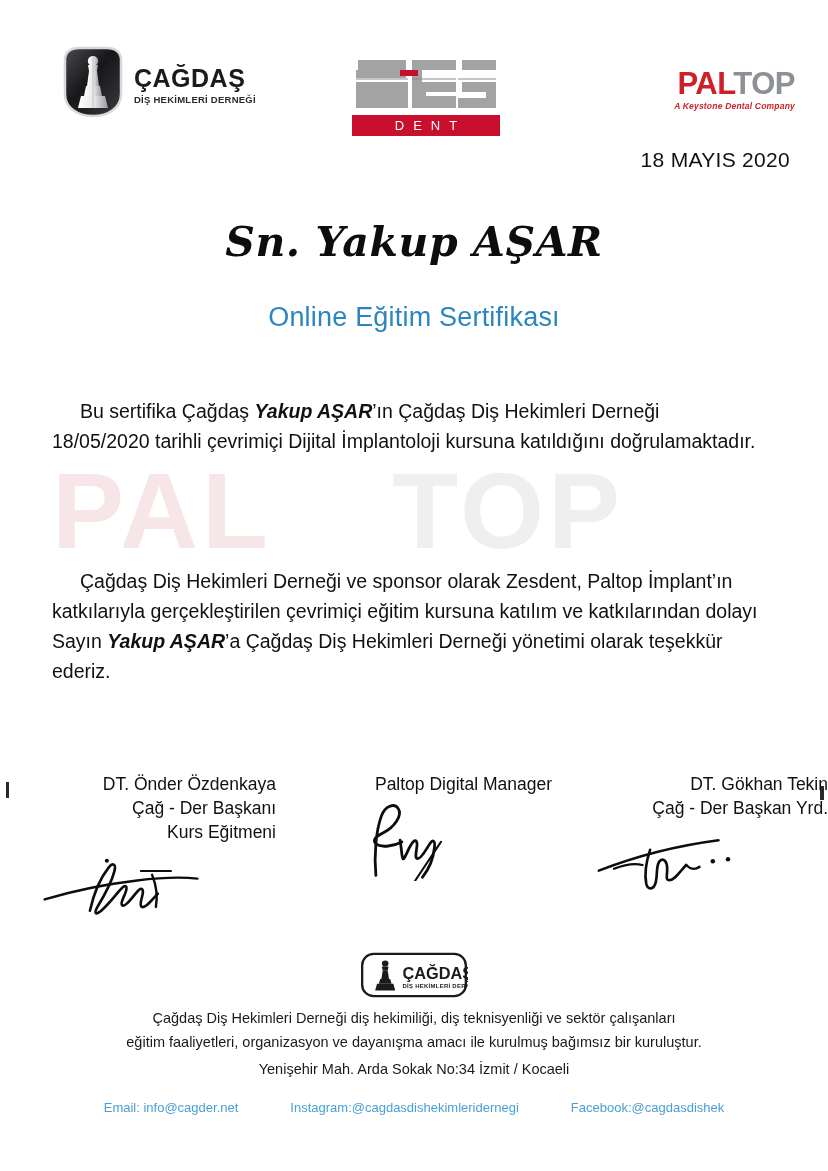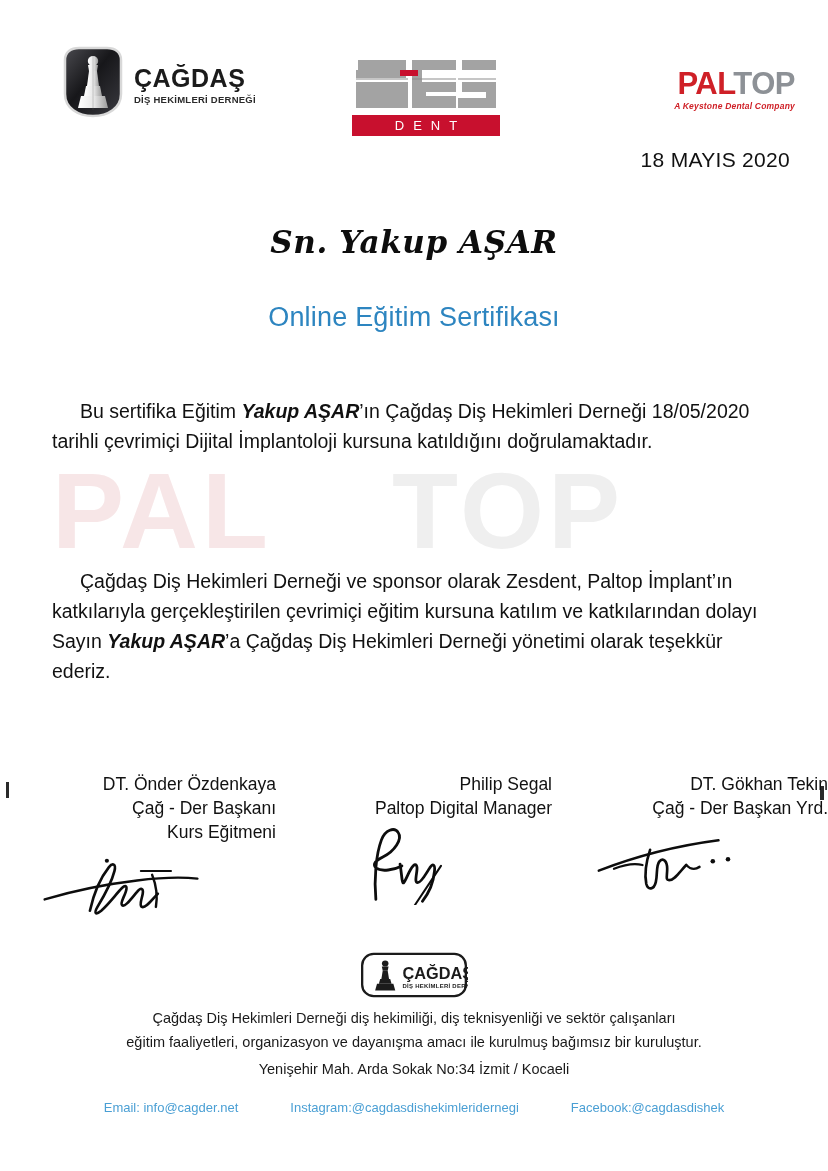--- a/index.html
+++ b/index.html
@@ -138,25 +138,24 @@
   
   .recipient {
     position: absolute;
     left: 0;
     top: 218px;
     width: 828px;
     text-align: center;
     font-family: "DejaVu Serif", "Liberation Serif", serif;
     font-style: italic;
     font-weight: bold;
-    font-size: 31px;
+    font-size: 41px;
     letter-spacing: 0.6px;
     color: #0d0d0d;
     z-index: 2;
-    margin-top: 6px;
   }
 
   
   .cert-title {
     position: absolute;
     left: 0;
     top: 302px;
     width: 828px;
     text-align: center;
     font-size: 27px;
@@ -340,21 +339,21 @@
     </div>
   </div>
 
   <div class="date-line">18 MAYIS 2020</div>
 
   <div class="recipient">Sn. Yakup AŞAR</div>
 
   <div class="cert-title">Online Eğitim Sertifikası</div>
 
   <div class="body-text">
-    <p class="para"><span>Bu sertifika Eğitim </span><b>Yakup AŞAR</b><span>’ın Çağdaş Diş Hekimleri Derneği 18/05/2020 tarihli çevrimiçi Dijital İmplantoloji kursuna katıldığını doğrulamaktadır.</span></p>
+    <p class="para"><span>Bu sertifika Çağdaş </span><b>Yakup AŞAR</b><span>’ın Çağdaş Diş Hekimleri Derneği 18/05/2020 tarihli çevrimiçi Dijital İmplantoloji kursuna katıldığını doğrulamaktadır.</span></p>
 
     <p class="para second"><span>Çağdaş Diş Hekimleri Derneği ve sponsor olarak Zesdent, Paltop İmplant’ın katkılarıyla gerçekleştirilen çevrimiçi eğitim kursuna katılım ve katkılarından dolayı Sayın </span><b>Yakup AŞAR</b><span>’a Çağdaş Diş Hekimleri Derneği yönetimi olarak teşekkür ederiz.</span></p>
   </div>
 
   <div class="signatures">
 
     <div class="sig-block">
       <div class="sig-lines">
         <div>DT. Önder Özdenkaya</div>
         <div>Çağ - Der Başkanı</div>
@@ -369,21 +368,20 @@
                    C109 46 106 52 109 54 C113 56 120 46 126 40" fill="none" stroke="#0d0d0d" stroke-width="2.8" stroke-linecap="round" stroke-linejoin="round"></path>
           <path d="M120 20 C124 30 126 42 124 54" fill="none" stroke="#0d0d0d" stroke-width="2.6" stroke-linecap="round"></path>
           <path d="M108 16 L140 16" fill="none" stroke="#0d0d0d" stroke-width="2.2" stroke-linecap="round"></path>
           <circle cx="72" cy="5" r="2.2" fill="#0d0d0d"></circle>
         </svg>
       </div>
     </div>
 
     <div class="sig-block">
       <div class="sig-lines">
-        <div>Philip Segal</div>
         <div>Paltop Digital Manager</div>
         <div></div>
       </div>
       <div class="sig-draw">
         <svg viewBox="0 0 150 86" width="140" height="80" aria-hidden="true">
           <path d="M34 80 C32 58 34 32 40 16 C44 5 54 2 58 8 C63 15 54 28 42 34
                    C34 38 30 42 34 46 C40 51 54 48 62 44" fill="none" stroke="#0d0d0d" stroke-width="3" stroke-linecap="round" stroke-linejoin="round"></path>
           <path d="M60 42 C62 54 62 64 64 62 C67 58 70 48 74 44 C77 41 79 43 78 50
                    C77 57 76 62 79 62 C83 62 88 52 92 46 C95 41 98 42 97 50
                    C96 60 92 72 84 82" fill="none" stroke="#0d0d0d" stroke-width="3" stroke-linecap="round" stroke-linejoin="round"></path>

